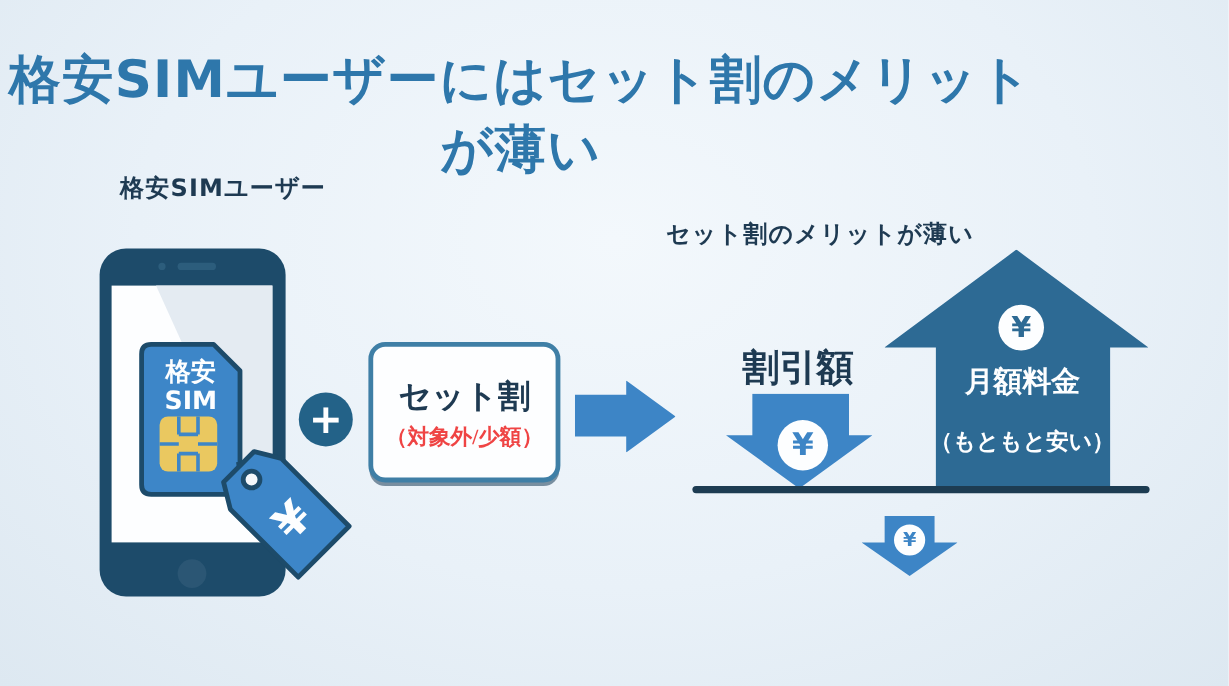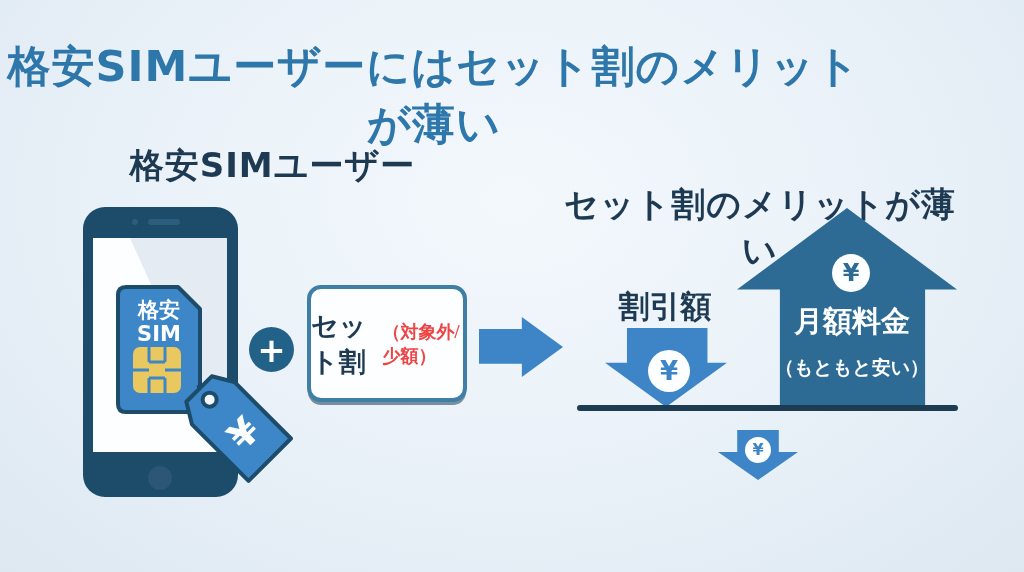--- a/index.html
+++ b/index.html
@@ -7,35 +7,35 @@
   #canvas{
     position:relative;width:1024px;height:572px;overflow:hidden;
     background:radial-gradient(ellipse at 50% 35%, #f3f8fc 0%, #e9f1f8 55%, #dde8f1 100%);
   }
   .abs{position:absolute;}
   .title{
     left:0;top:38px;width:868px;text-align:center;
     font-size:43px;font-weight:800;color:#2e77ab;letter-spacing:1px;
   }
   .col-heading{
-    font-size:34px;font-weight:800;color:#1e3a52;text-align:center;letter-spacing:1px;
+    font-size:20px;font-weight:800;color:#1e3a52;text-align:left;letter-spacing:1px;
   }
   .left-heading{left:100px;top:143px;width:345px;}
   .right-heading{left:555px;top:148px;width:410px;margin-top:34px;}
 
   .plus-circle{
     left:249px;top:327px;width:45px;height:45px;border-radius:50%;
     background:#236288;color:#fff;display:flex;align-items:center;justify-content:center;
     font-size:34px;font-weight:800;line-height:1;
   }
   .discount-box{
     left:307px;top:285px;width:160px;height:117px;background:#fdfeff;
     border:4px solid #3f7fa6;border-radius:14px;box-sizing:border-box;
     box-shadow:0 4px 0 -1px rgba(25,60,88,.55);
-    display:flex;flex-direction:row;align-items:center;justify-content:center;gap:4px;
+    display:flex;flex-direction:column;align-items:center;justify-content:center;gap:4px;
   }
   .discount-box .l1{font-size:27px;font-weight:800;color:#1e3a52;}
   .discount-box .l2{font-size:18px;font-weight:700;color:#ef4444;font-family:Liberation Serif, serif;}
 
   .arrow-right{
     left:479px;top:317px;width:84px;height:60px;background:#3d85c6;
     clip-path:polygon(0 20%,51% 20%,51% 0,100% 50%,51% 100%,51% 78%,0 78%);
   }
   .discount-label{left:595px;top:286px;width:140px;text-align:center;
     font-size:31px;font-weight:800;color:#1e3a52;}
@@ -47,21 +47,21 @@
     border-radius:50%;background:#fdfeff;display:flex;align-items:center;justify-content:center;
     font-weight:800;line-height:1;
   }
   .yen1{left:648px;top:350px;width:42px;height:42px;font-size:26px;color:#3d85c6;}
   .arrow-up-big{
     left:737px;top:208px;width:220px;height:199px;background:#2d6a94;
     clip-path:polygon(50% 0,100% 41%,85.5% 41%,85.5% 100%,19.5% 100%,19.5% 41%,0 41%);
   }
   .yen2{left:832px;top:254px;width:38px;height:38px;font-size:24px;color:#2d6a94;}
   .monthly-label{left:752px;top:302px;width:200px;text-align:center;
-    font-size:29px;font-weight:800;color:#fdfeff;}
+    font-size:24px;font-weight:800;color:#fdfeff;}
   .monthly-sub{left:742px;top:355px;width:220px;text-align:center;
     font-size:19px;font-weight:700;color:#fdfeff;}
   .baseline{left:577px;top:405px;width:381px;height:6px;background:#1d3c52;border-radius:3px;}
   .arrow-down-small{
     left:718px;top:430px;width:80px;height:50px;background:#3d85c6;
     clip-path:polygon(24% 0,76% 0,76% 44%,100% 44%,50% 100%,0 44%,24% 44%);
   }
   .yen3{left:745px;top:437px;width:26px;height:26px;font-size:16px;color:#3d85c6;}
   .net-merit-label{left:655px;top:485px;width:240px;text-align:center;
     font-size:29px;font-weight:800;color:#1e3a52;}

